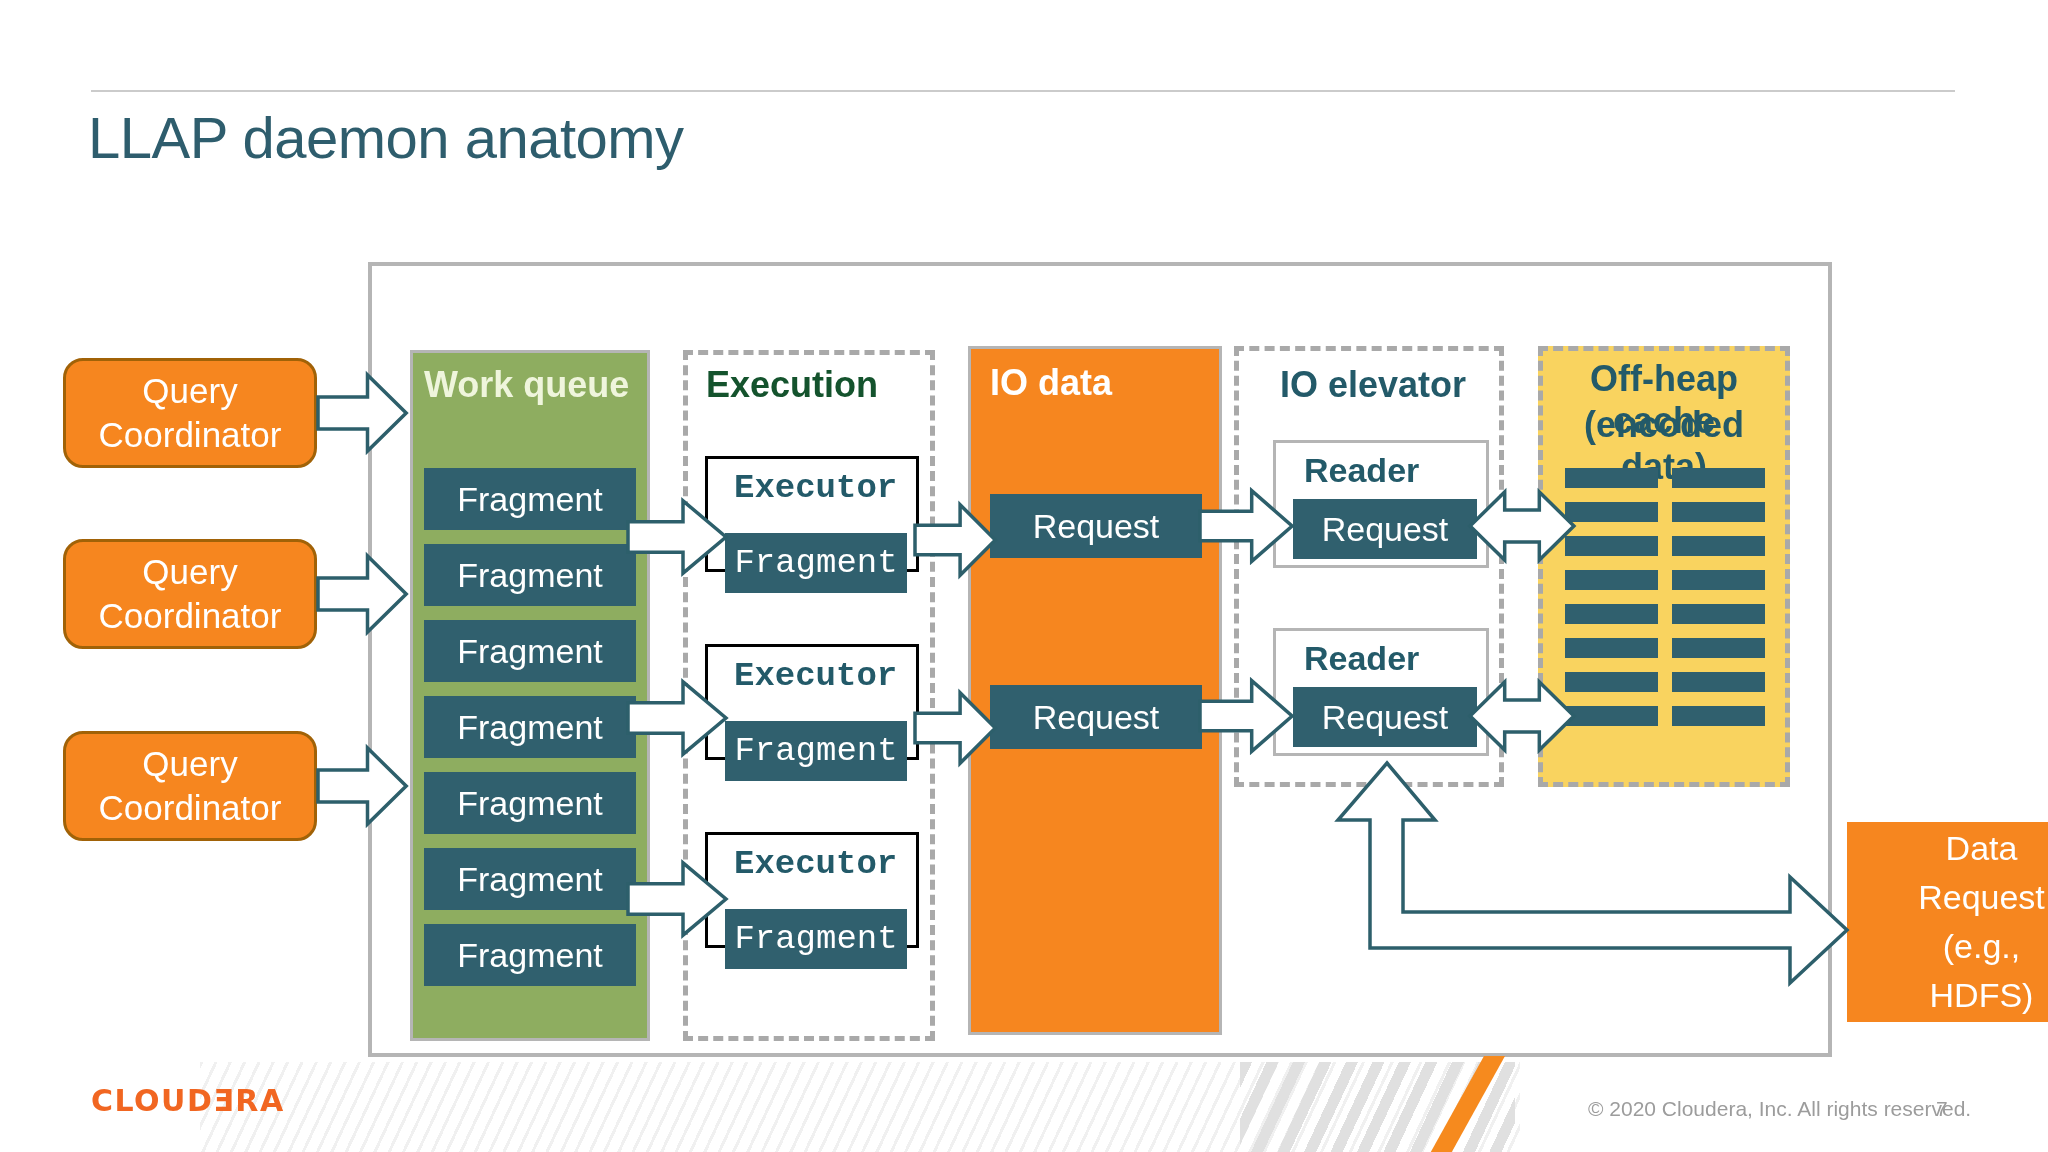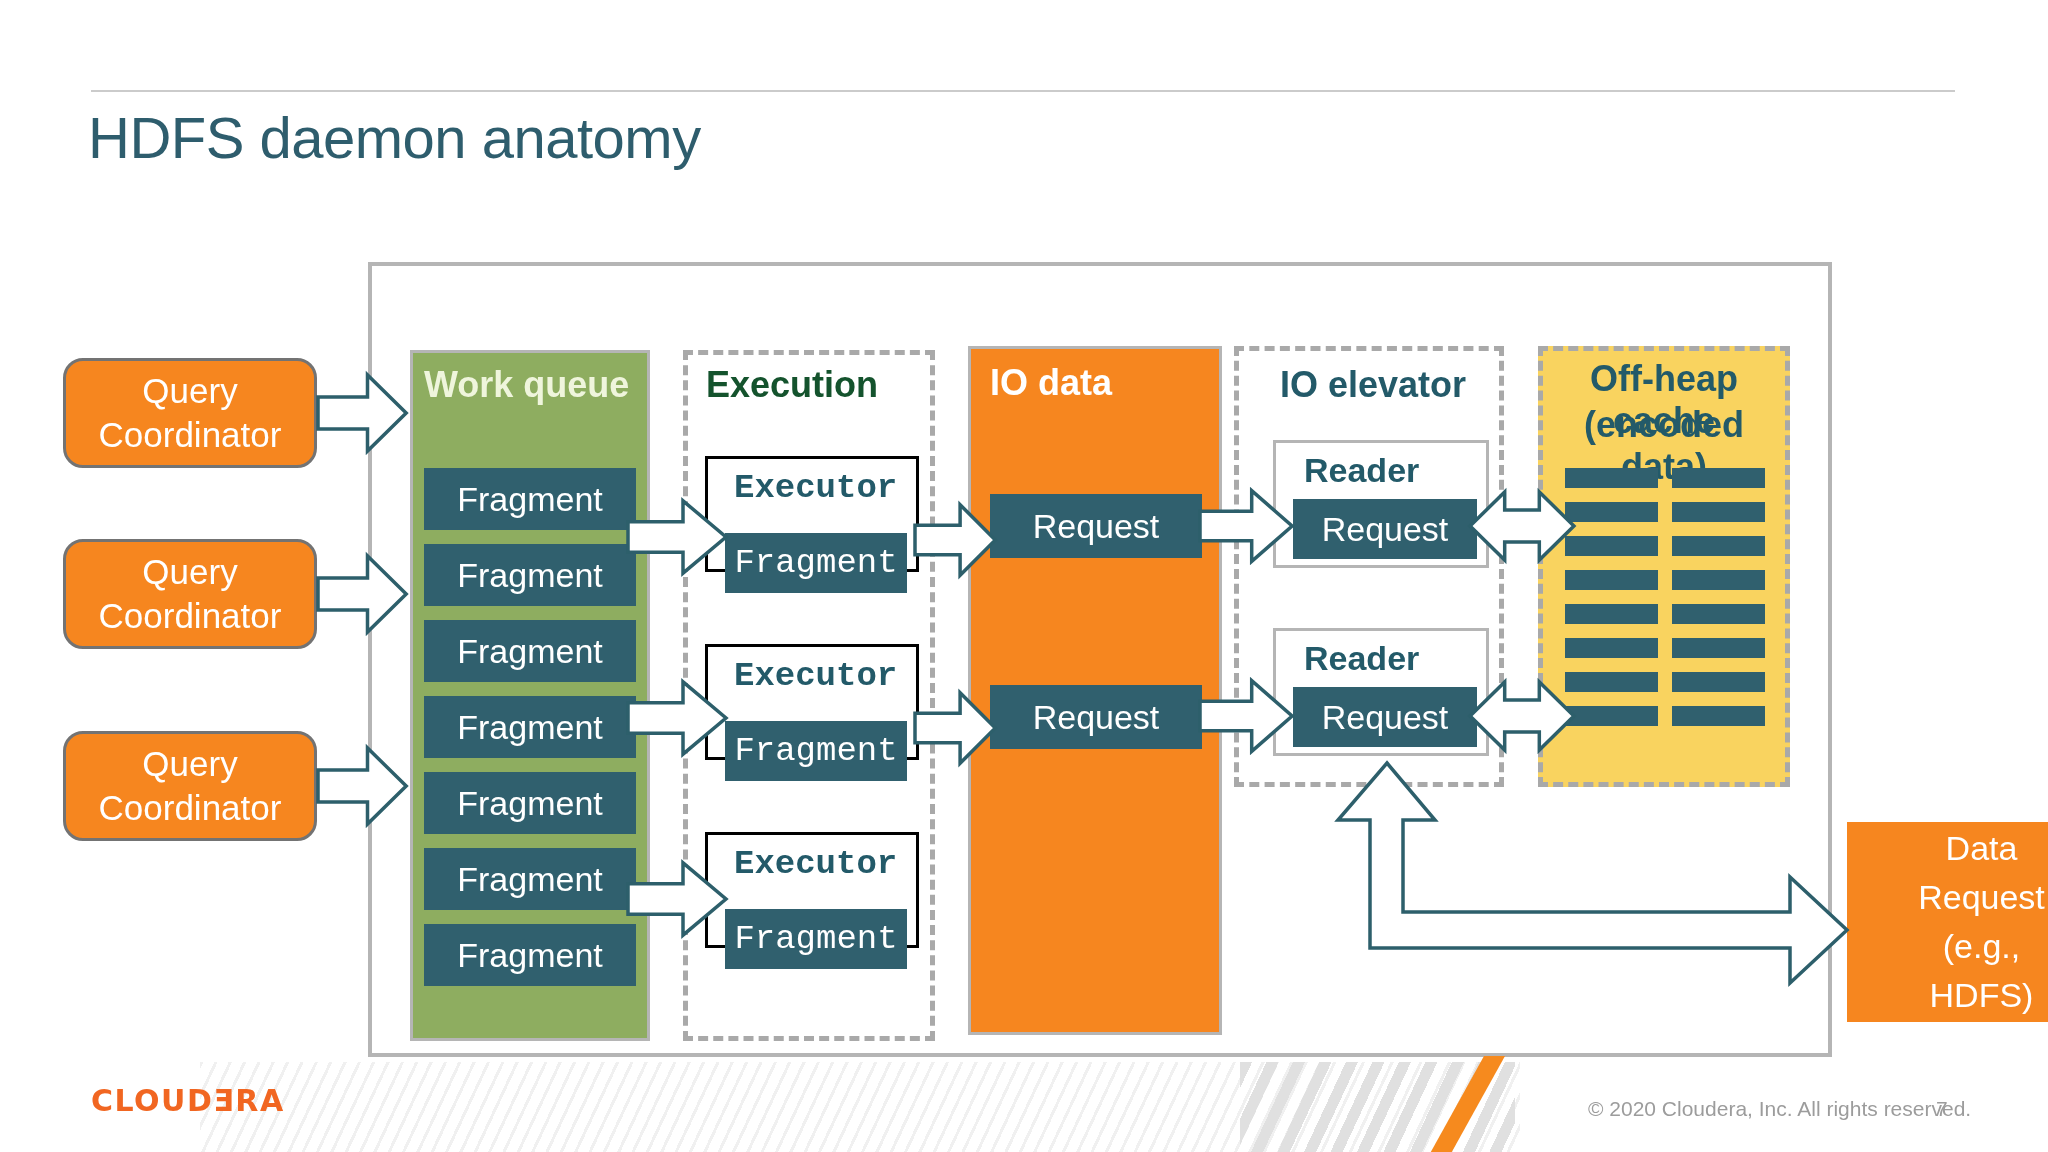--- a/index.html
+++ b/index.html
@@ -13,21 +13,21 @@
   .top-rule { left:91px; top:90px; width:1864px; height:2px; background:#cbcbcb; }
   .title { left:88px; top:104px; font-size:58px; font-weight:400; color:#2e5d6d; letter-spacing:-0.5px; }
 
   
   .llap-box { left:368px; top:262px; width:1464px; height:795px; border:4px solid #b5b5b5; box-sizing:border-box; background:#ffffff; }
   .llap-label { left:1520px; top:280px; width:330px; text-align:center; font-size:43px; font-weight:bold; color:#235a69; }
 
   
   .qc {
     left:63px; width:254px; height:110px; background:#f6861f;
-    border:3px solid #737373; border-radius:20px; box-sizing:border-box;
+    border:3px solid #a16207; border-radius:20px; box-sizing:border-box;
     display:flex; flex-direction:column; align-items:center; justify-content:center;
     color:#ffffff; font-size:35px; line-height:44px; text-align:center;
   }
 
   
   .wq-box { left:410px; top:350px; width:240px; height:691px; background:#8ead60; border:3px solid #b5b5b5; box-sizing:border-box; }
   .wq-label { left:424px; top:364px; font-size:36px; font-weight:bold; color:#eff5dc; }
   .frag { left:424px; width:212px; height:62px; background:#30606e; color:#ffffff;
           font-size:34px; display:flex; align-items:center; justify-content:center; }
 
@@ -82,21 +82,21 @@
           letter-spacing:1.5px; color:#f16621; }
   .copyright { left:1588px; top:1097px; font-size:21px; color:#9c9c9c; }
   .page-num { left:1936px; top:1097px; font-size:21px; color:#9c9c9c; }
 </style>
 </head>
 <body>
 
 <div class="slide">
 
   <div class="abs top-rule"></div>
-  <div class="abs title">HDFS daemon anatomy</div>
+  <div class="abs title">LLAP daemon anatomy</div>
 
   <div class="abs llap-box"></div>
 
   <div class="abs qc" style="top:358px;">Query Coordinator</div>
   <div class="abs qc" style="top:539px;">Query Coordinator</div>
   <div class="abs qc" style="top:731px;">Query Coordinator</div>
 
   <div class="abs wq-box"></div>
   <div class="abs wq-label">Work queue</div>
   <div class="abs frag" style="top:468px;">Fragment</div>

